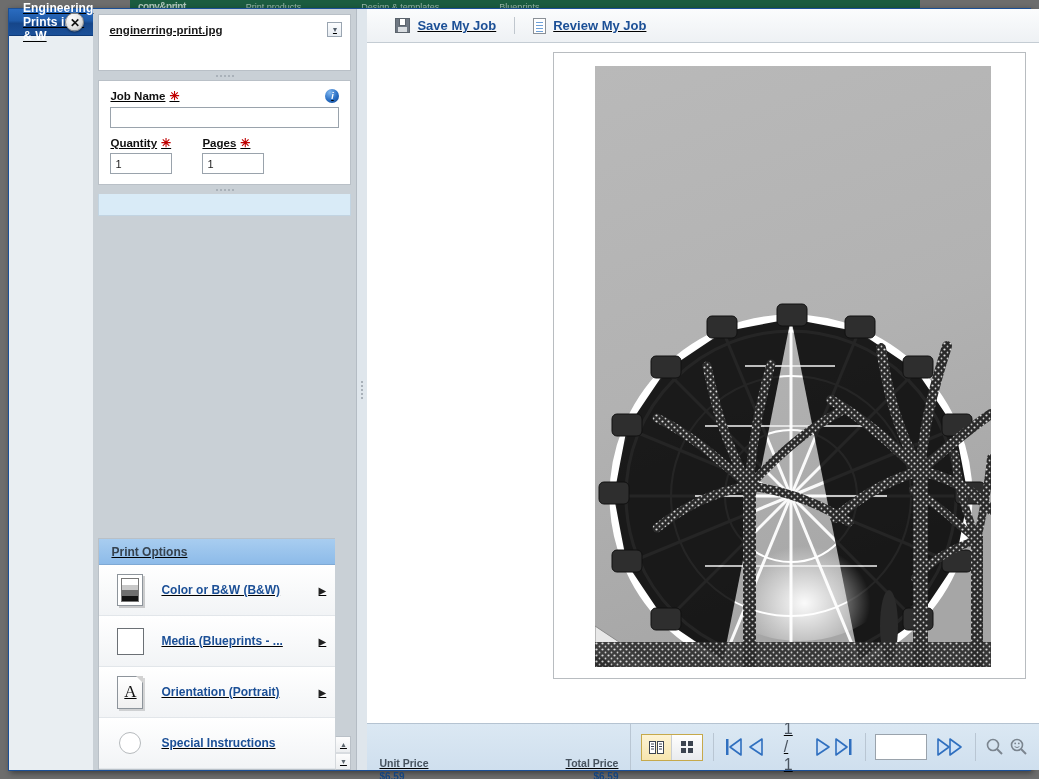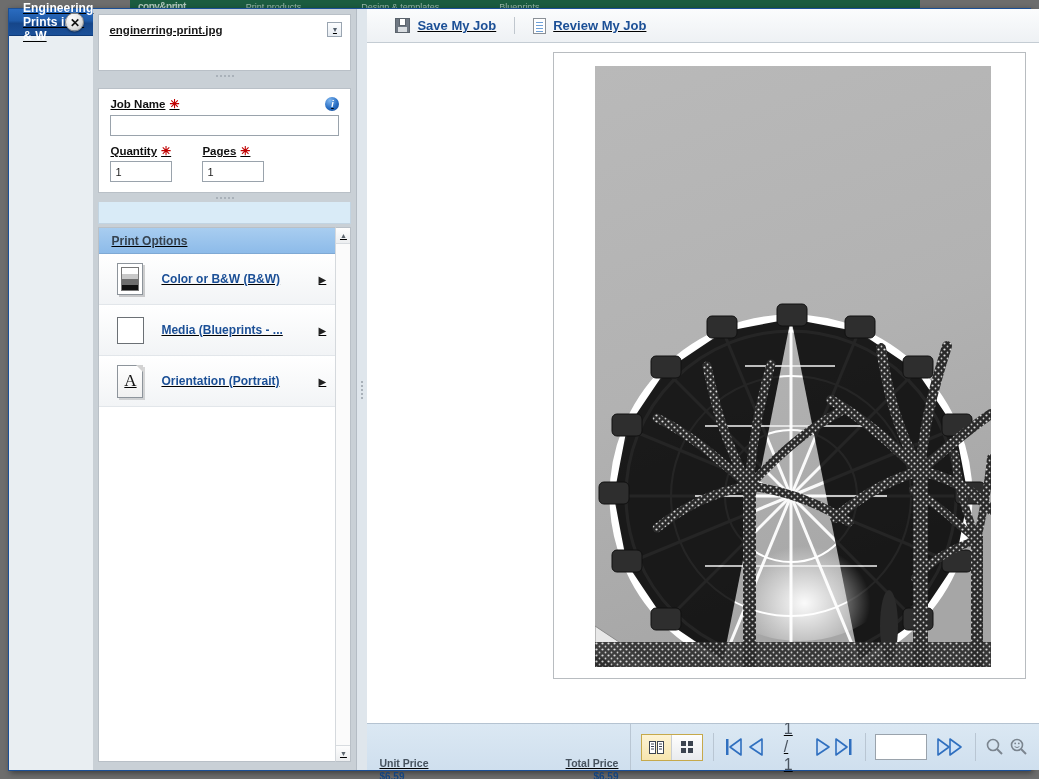--- a/index.html
+++ b/index.html
@@ -118,21 +118,21 @@
     padding: 0 4px; width: 100%; outline: none;
   }
   #jobname-input { margin-top: 4px; }
   #qty-pages { display: flex; gap: 30px; margin-top: 9px; }
   #qty-pages .cell { width: 62px; }
   #qty-pages .text-input { margin-top: 4px; width: 62px; }
 
   #blue-strip { height: 22px; background: #d9ebf7; margin: 0 5px; border: 1px solid #c2d4e2; border-top: none; }
 
   
-  #print-options-wrap { flex: 1; display: flex; min-height: 0; margin: 3px 5px 8px 5px; }
+  #print-options-wrap { flex: 1; display: flex; min-height: 0; margin: 3px 5px 0 5px; align-items: flex-end; }
   #print-options {
     flex: 1; background: #fff; border: 1px solid #b9c0c7; border-right: none;
     display: flex; flex-direction: column; min-width: 0;
   }
   #po-head {
     height: 26px; flex: 0 0 26px;
     background: linear-gradient(to bottom,#a8cdf0 0%, #8dbbe9 100%);
     display: flex; align-items: center; padding-left: 12px;
     font-size: 12px; font-weight: bold; color: #35424f;
     border-bottom: 1px solid #7fa9d4;
@@ -324,21 +324,21 @@
       </div>
 
       <div class="splitter">
         <i></i>
           <i></i>
           <i></i>
           <i></i>
           <i></i>
       </div>
 
-      <div class="panel" id="job-panel" style="margin-top:8px;">
+      <div class="panel" id="job-panel" style="margin-top:0;">
         <div class="row-between">
           <span class="field-label">
             <span>Job Name</span>
             <span class="req">✳</span>
           </span>
           <span class="info-badge">i</span>
         </div>
         <input class="text-input" id="jobname-input" type="text" value="" style="">
 
         <div id="qty-pages">
@@ -395,20 +395,27 @@
           </div>
 
           <div class="po-item">
             <span class="po-icon">
               <span class="ic-orient">A</span>
             </span>
             <span class="po-label">Orientation (Portrait)</span>
             <span class="po-arrow">▶</span>
           </div>
 
+          <div class="po-item">
+            <span class="po-icon">
+              <span class="ic-circle"></span>
+            </span>
+            <span class="po-label">Special Instructions</span>
+            <span class="po-arrow"></span>
+          </div>
         </div>
 
         <div id="po-scroll">
           <div class="sb-arrow">▲</div>
           <div class="sb-arrow bottom">▼</div>
         </div>
       </div>
     </div>
 
     <div id="col-splitter">

